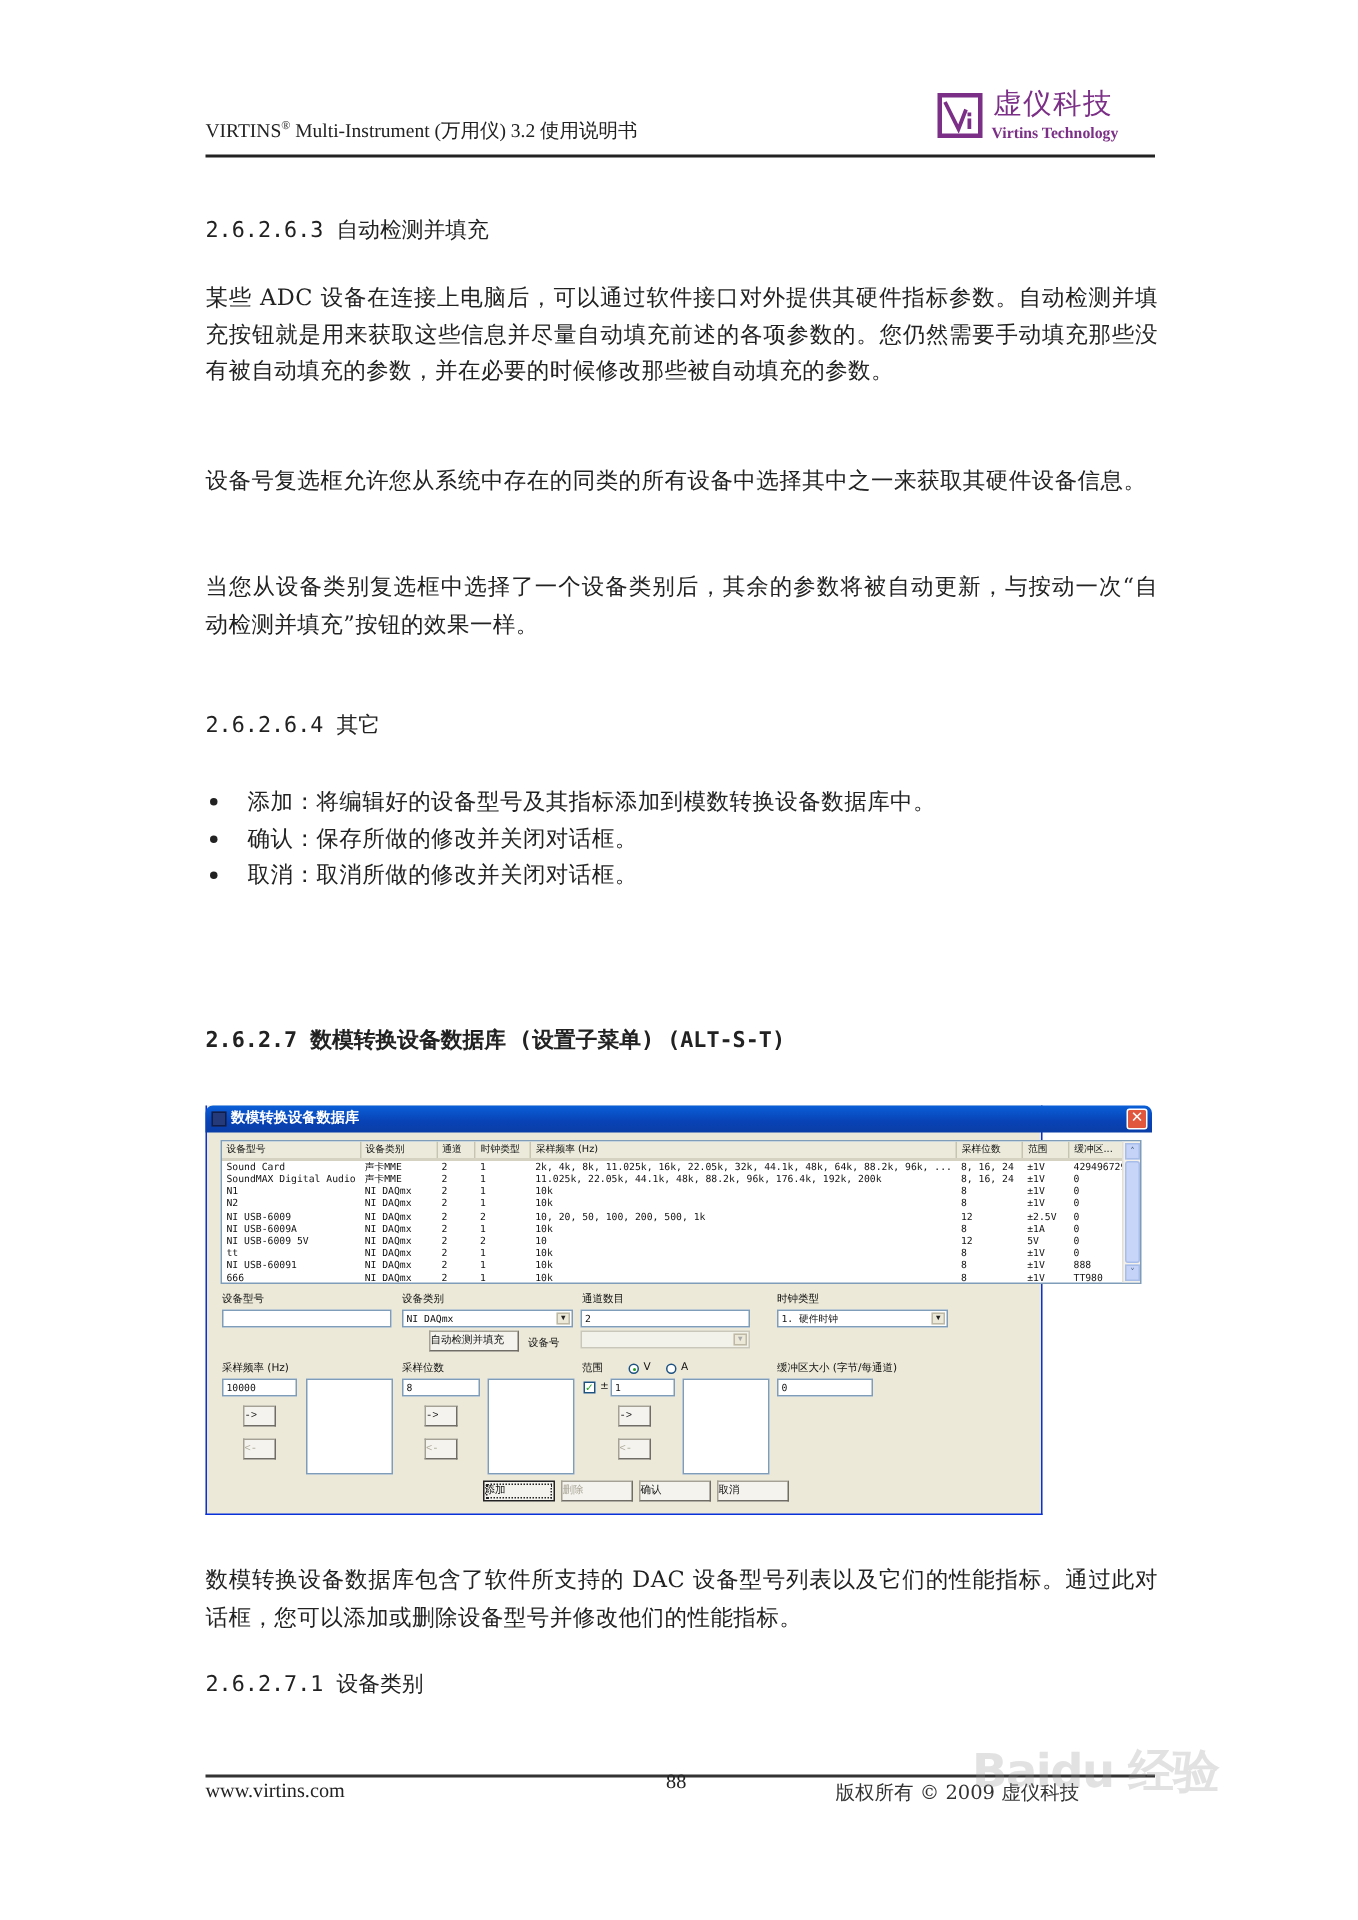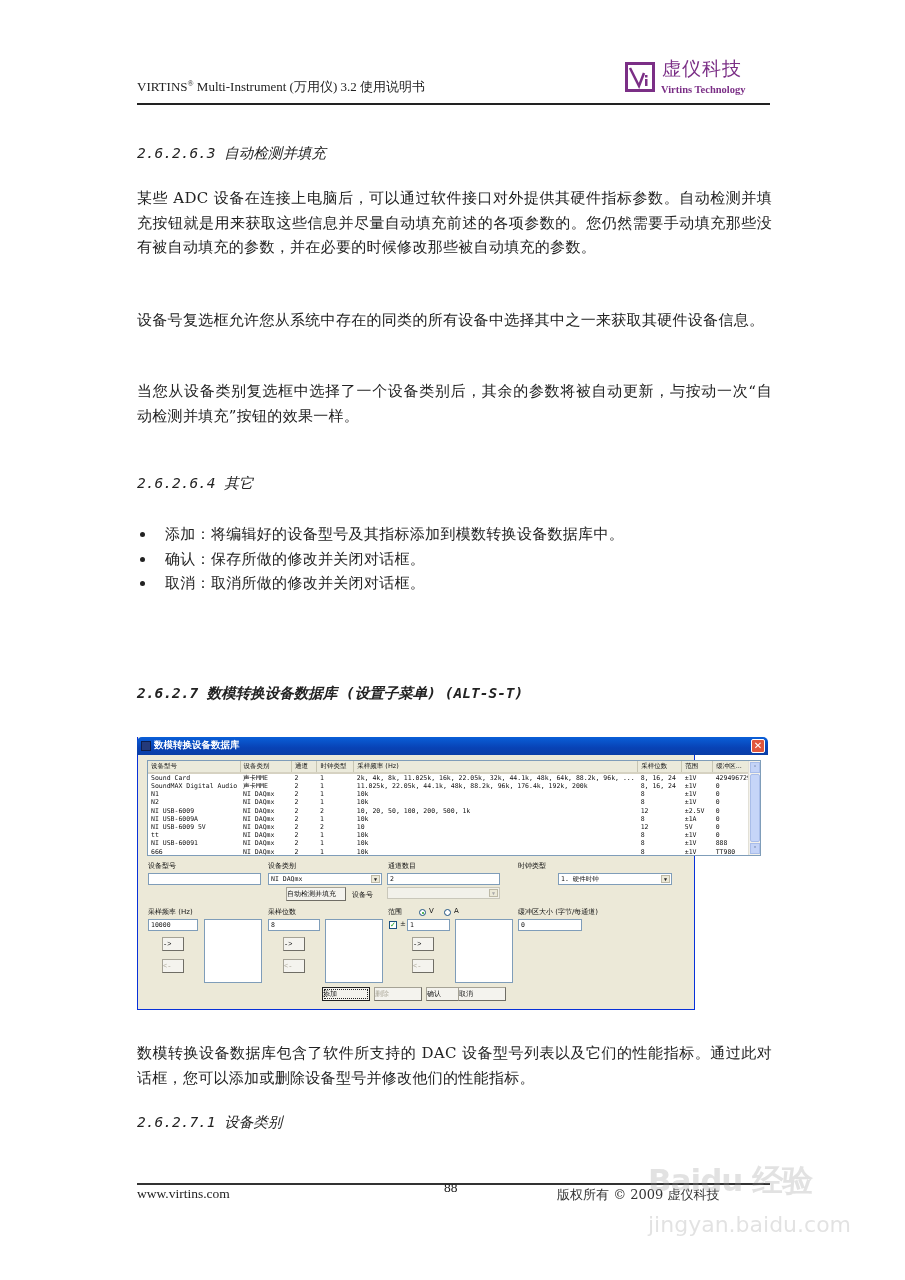--- a/index.html
+++ b/index.html
@@ -10,21 +10,21 @@
   .header-title { position: absolute; left: 0; top: 22px; font-family: "Liberation Serif", serif; font-size: 13px; color: #222; }
   .header-title sup { font-size: 8px; }
   .header-rule { position: absolute; left: 0; top: 47px; width: 633px; height: 1.5px; background: #222; }
   .logo { position: absolute; left: 488px; top: 0px; width: 145px; height: 42px; }
   .logo-mark { position: absolute; left: 0; top: 6px; width: 30px; height: 30px; border: 3px solid #7b2f86; }
   .logo-mark svg { position: absolute; left: 0; top: 0; }
   .logo-cn { position: absolute; left: 37px; top: 0px; font-family: "DejaVu Sans", sans-serif; font-size: 19px; color: #7b2f86; letter-spacing: 1px; }
   .logo-en { position: absolute; left: 36px; top: 28px; font-family: "Liberation Serif", serif; font-weight: bold; font-size: 10.5px; color: #7b2f86; }
 
   .content { position: absolute; left: 137px; top: 0; width: 640px; }
-  .h { position: absolute; left: 0; font-family: "DejaVu Sans Mono", monospace; font-size: 14.5px; color: #222; white-space: nowrap; font-style: italic; }
+  .h { position: absolute; left: 0; font-family: "DejaVu Sans Mono", monospace; font-size: 14.5px; color: #222; white-space: nowrap; }
   .h-bold { font-weight: bold; }
   .p { position: absolute; left: 0; width: 635px; font-family: "DejaVu Serif", serif; font-size: 15px; line-height: 24.5px; color: #222; letter-spacing: 0.3px; text-align: justify; }
   .bullets { position: absolute; left: 0; top: 522px; width: 640px; list-style: none; }
   .bullets li { position: relative; padding-left: 28px; font-family: "DejaVu Serif", serif; font-size: 15px; line-height: 24.5px; color: #222; letter-spacing: 0.3px; }
   .bullets li::before { content: ""; position: absolute; left: 3px; top: 10px; width: 5px; height: 5px; border-radius: 50%; background: #222; }
 
   
   .dialog { position: absolute; left: 137px; top: 737px; width: 558px; height: 273px; background: #ece9d8; border: 1px solid #0831d9; border-top: none; }
   .titlebar { position: absolute; left: -1px; top: 0; width: 631px; height: 18px; background: linear-gradient(#0a5fd8, #0842b5 60%, #0b3ea6); border-radius: 5px 5px 0 0; }
   .titlebar-icon { position: absolute; left: 4px; top: 4px; width: 10px; height: 10px; background: #243a7a; border: 1px solid #0e1d4a; }
@@ -231,21 +231,21 @@
   <div class="lbl" style="left:130px; top:124px;">设备类别</div>
   <div class="tb" style="left:130px; top:136px; width:114px;"><span>NI DAQmx</span><div class="combo-arrow">▼</div></div>
   <div class="btn" style="left:148px; top:150px; width:60px;">自动检测并填充</div>
   <div class="lbl" style="left:214px; top:153px;">设备号</div>
 
   <div class="lbl" style="left:250px; top:124px;">通道数目</div>
   <div class="tb" style="left:249px; top:136px; width:113px;">2</div>
   <div class="tb disabled" style="left:249px; top:150px; width:113px;"><span></span><div class="combo-arrow" style="color:#aaa;">▼</div></div>
 
   <div class="lbl" style="left:380px; top:124px;">时钟类型</div>
-  <div class="tb" style="left:380px; top:136px; width:114px;margin-left:40px;"><span>1. 硬件时钟</span><div class="combo-arrow">▼</div></div>
+  <div class="tb" style="left:380px; top:136px; width:114px;"><span>1. 硬件时钟</span><div class="combo-arrow">▼</div></div>
 
   <div class="lbl" style="left:10px; top:170px;">采样频率 (Hz)</div>
   <div class="tb" style="left:10px; top:182px; width:50px;">10000</div>
   <div class="btn" style="left:24px; top:200px; width:22px;">-&gt;</div>
   <div class="btn disabled" style="left:24px; top:222px; width:22px;">&lt;-</div>
   <div class="listbox" style="left:66px; top:182px; width:58px; height:64px;"></div>
 
   <div class="lbl" style="left:130px; top:170px;">采样位数</div>
   <div class="tb" style="left:130px; top:182px; width:52px;">8</div>
   <div class="btn" style="left:145px; top:200px; width:22px;">-&gt;</div>
@@ -263,29 +263,28 @@
   <div class="btn" style="left:274px; top:200px; width:22px;">-&gt;</div>
   <div class="btn disabled" style="left:274px; top:222px; width:22px;">&lt;-</div>
   <div class="listbox" style="left:317px; top:182px; width:58px; height:64px;"></div>
 
   <div class="lbl" style="left:380px; top:170px;">缓冲区大小 (字节/每通道)</div>
   <div class="tb" style="left:380px; top:182px; width:64px;">0</div>
 
   <div class="btn default" style="left:184px; top:250px; width:48px;">添加</div>
   <div class="btn disabled" style="left:236px; top:250px; width:48px;">删除</div>
   <div class="btn" style="left:288px; top:250px; width:48px;">确认</div>
-  <div class="btn" style="left:320px; top:250px; width:48px;">取消</div>
+  <div class="btn" style="left:340px; top:250px; width:48px;">取消</div>
 </div>
 
 <div class="content">
   <div class="p" style="top:1041px;">数模转换设备数据库包含了软件所支持的 DAC 设备型号列表以及它们的性能指标。通过此对话框，您可以添加或删除设备型号并修改他们的性能指标。</div>
   <div class="h" style="top:1113px;">2.6.2.7.1 设备类别</div>
 </div>
 
 <div class="footer-rule"></div>
 <div class="footer-left">www.virtins.com</div>
 <div class="footer-page">88</div>
 <div class="footer-right">版权所有 © 2009 虚仪科技</div>
 
 <div class="watermark">
   <div class="wm-big">Baidu 经验</div>
-  <div class="wm-small">jingyan.baidu.com</div>
 </div>
 
 </body></html>

